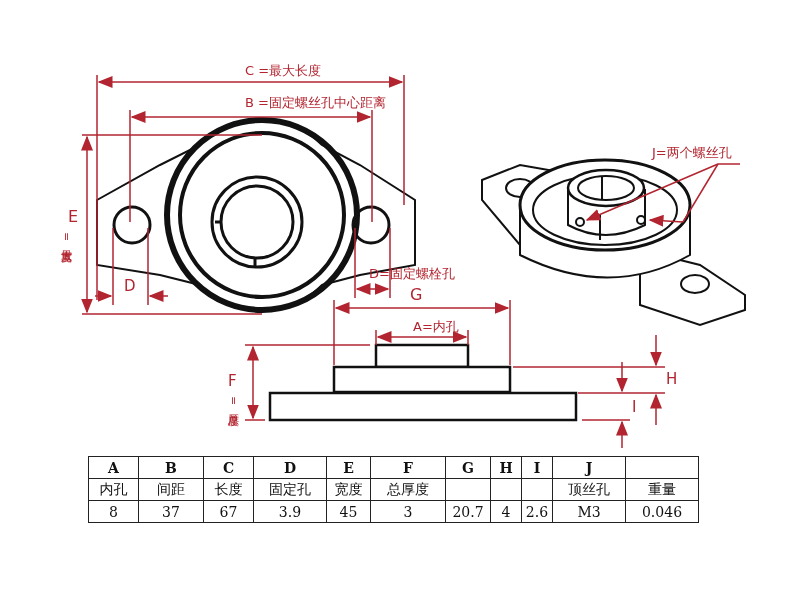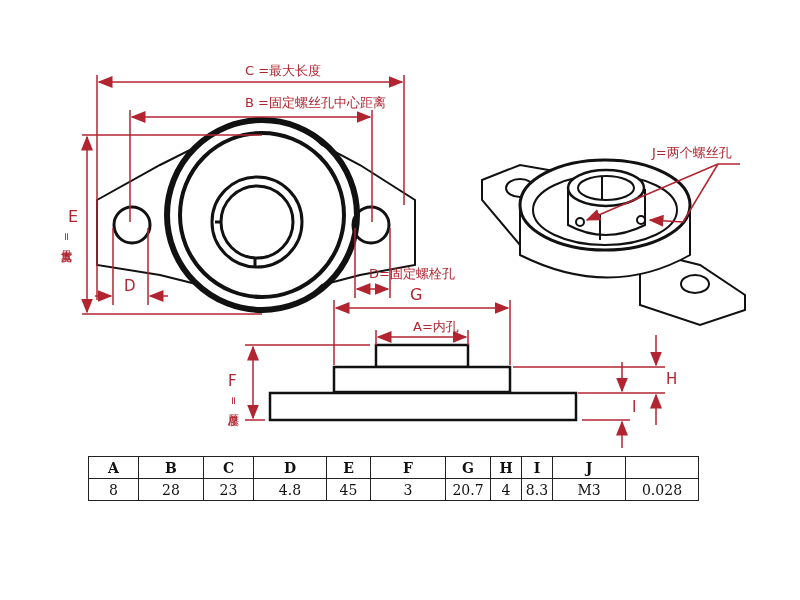--- a/index.html
+++ b/index.html
@@ -155,27 +155,40 @@
     <td>C</td>
     <td>D</td>
     <td>E</td>
     <td>F</td>
     <td>G</td>
     <td>H</td>
     <td>I</td>
     <td>J</td>
     <td></td>
   </tr>
+  <tr class="cn">
+    <td>内孔</td>
+    <td>间距</td>
+    <td>长度</td>
+    <td>固定孔</td>
+    <td>宽度</td>
+    <td>总厚度</td>
+    <td></td>
+    <td></td>
+    <td></td>
+    <td>顶丝孔</td>
+    <td>重量</td>
+  </tr>
   <tr class="val">
     <td>8</td>
-    <td>28</td>
-    <td>23</td>
-    <td>4.8</td>
+    <td>37</td>
+    <td>67</td>
+    <td>3.9</td>
     <td>45</td>
     <td>3</td>
     <td>20.7</td>
     <td>4</td>
-    <td>8.3</td>
+    <td>2.6</td>
     <td>M3</td>
-    <td>0.028</td>
+    <td>0.046</td>
   </tr>
 </tbody>
   </table>
 
 </body></html>

